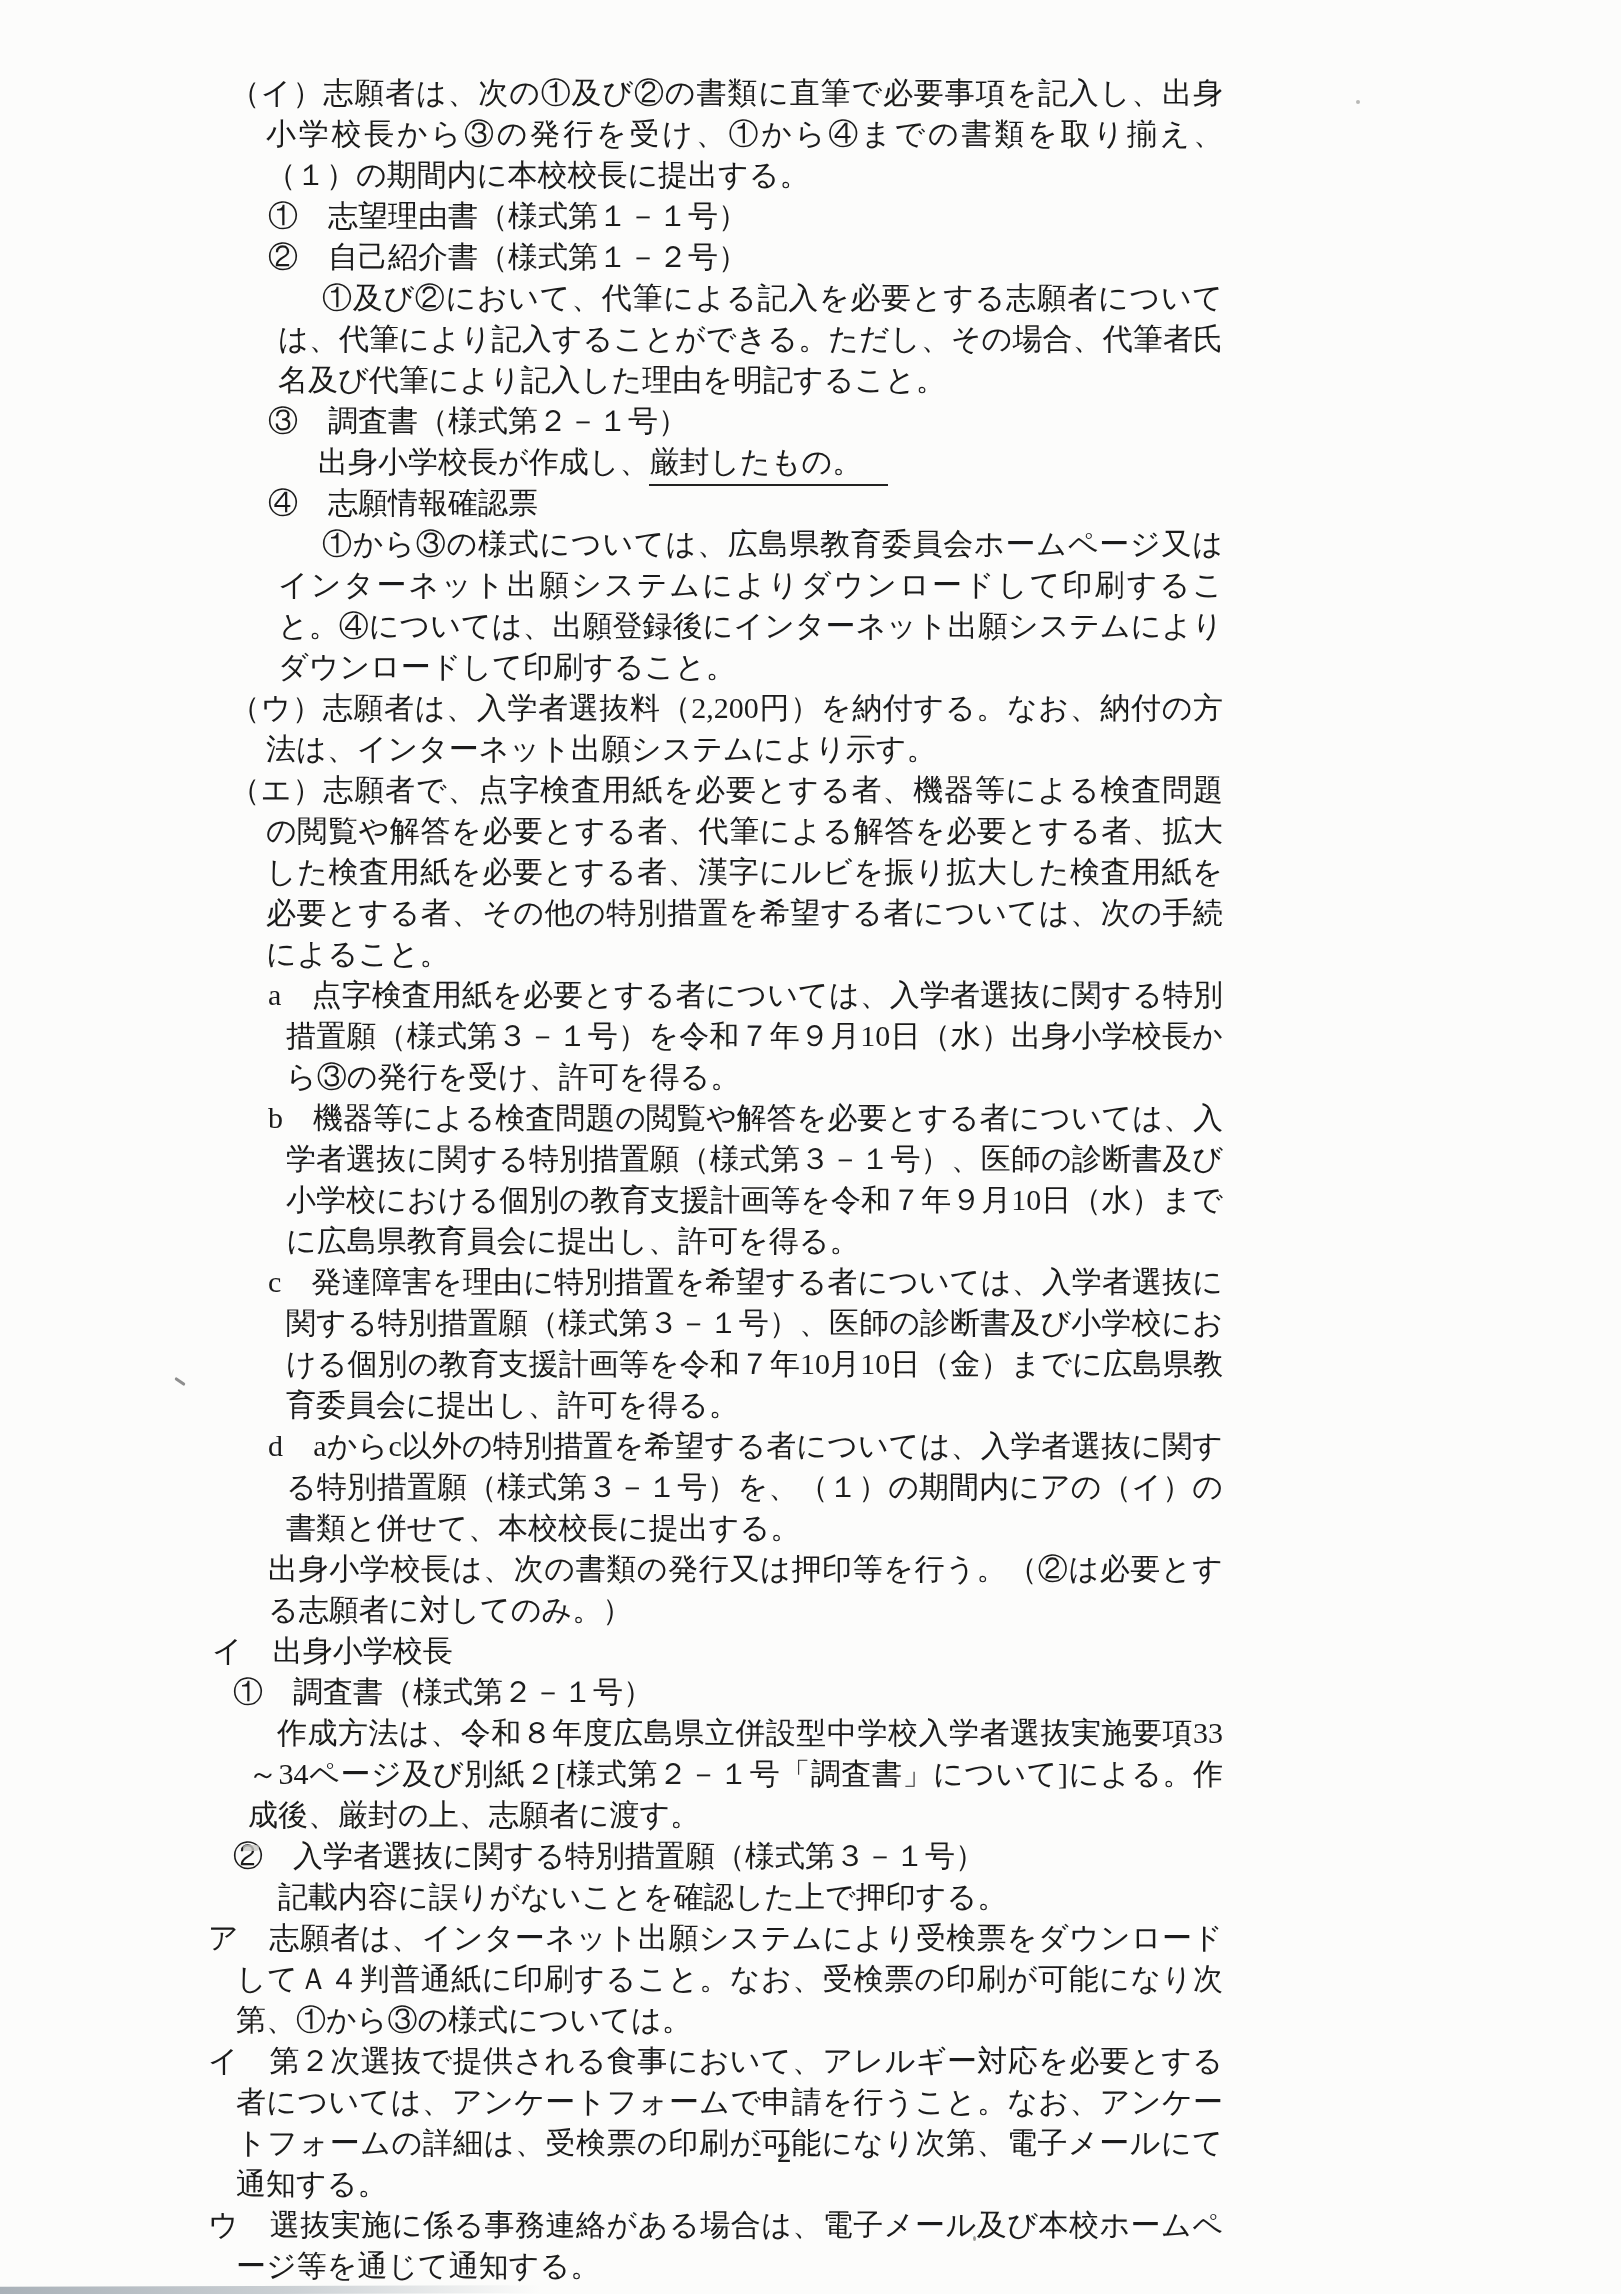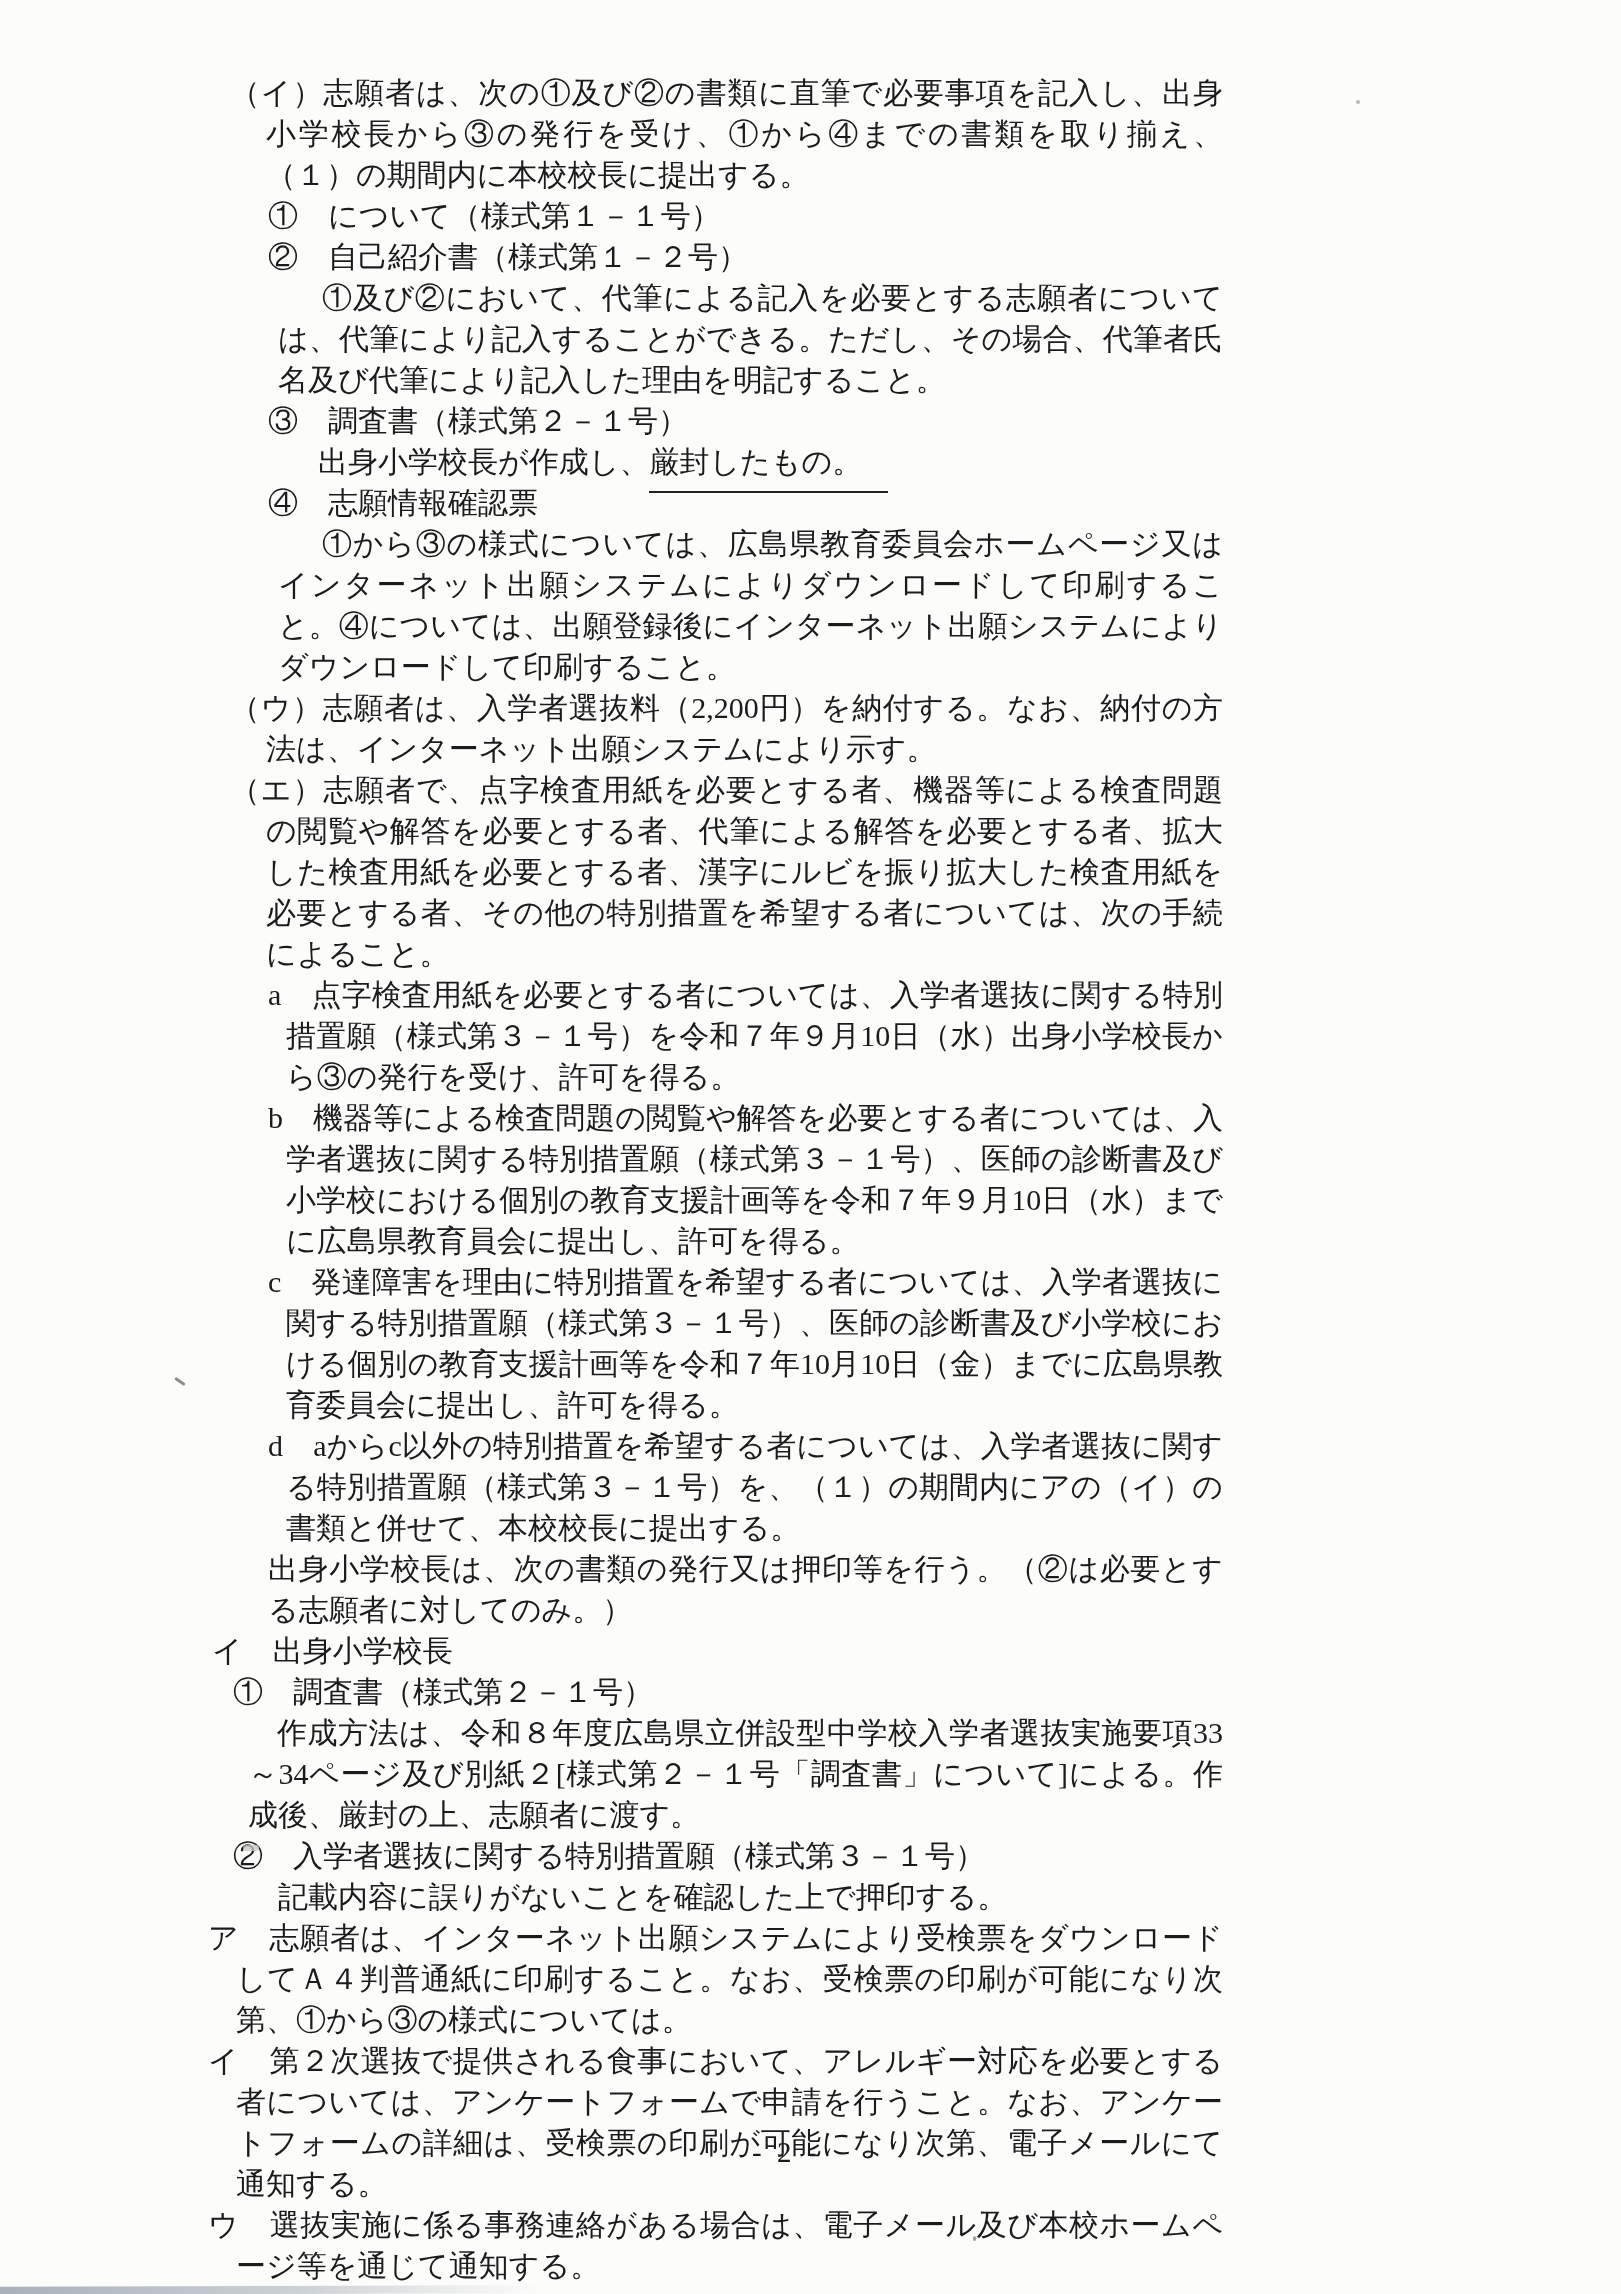--- a/index.html
+++ b/index.html
@@ -33,21 +33,21 @@
   .kana2 {margin-left:212px;}                      
   .note2 {margin-left:268px;}                      
   .num2  {margin-left:233px;}                      
   .sub2  {margin-left:248px; text-indent:29px;}    
   .note3 {margin-left:278px;}                      
   .h3    {margin-left:168px;}                      
   .kana3 {margin-left:236px; text-indent:-28px;}   
   .ul{
     border-bottom:2px solid #222;
     padding-right:26px;
-    padding-bottom:13px;
+    padding-bottom:6px;
   }
   .page-number{
     position:absolute;
     left:752px; top:2132px;
     font-size:29px;
     letter-spacing:4px;
     white-space:nowrap;
   }
   
   .edge-bottom{
@@ -90,21 +90,21 @@
   }
 </style>
 </head>
 <body>
 
 <div class="page">
   <div class="doc">
 
     <div class="blk kana"><span>（イ）</span><span>志願者は、次の①及び②の書類に直筆で必要事項を記入し、出身小学校長から③の発行を受け、①から④までの書類を取り揃え、（１）の期間内に本校校長に提出する。</span></div>
 
-    <div class="blk num"><span>①　</span><span>について（様式第１－１号）</span></div>
+    <div class="blk num"><span>①　</span><span>志望理由書（様式第１－１号）</span></div>
 
     <div class="blk num"><span>②　</span><span>自己紹介書（様式第１－２号）</span></div>
 
     <div class="blk sub"><span>①及び②において、代筆による記入を必要とする志願者については、代筆により記入することができる。ただし、その場合、代筆者氏名及び代筆により記入した理由を明記すること。</span></div>
 
     <div class="blk num"><span>③　</span><span>調査書（様式第２－１号）</span></div>
 
     <div class="blk note"><span>出身小学校長が作成し、</span><span class="ul">厳封したもの。</span></div>
 
     <div class="blk num"><span>④　</span><span>志願情報確認票</span></div>

